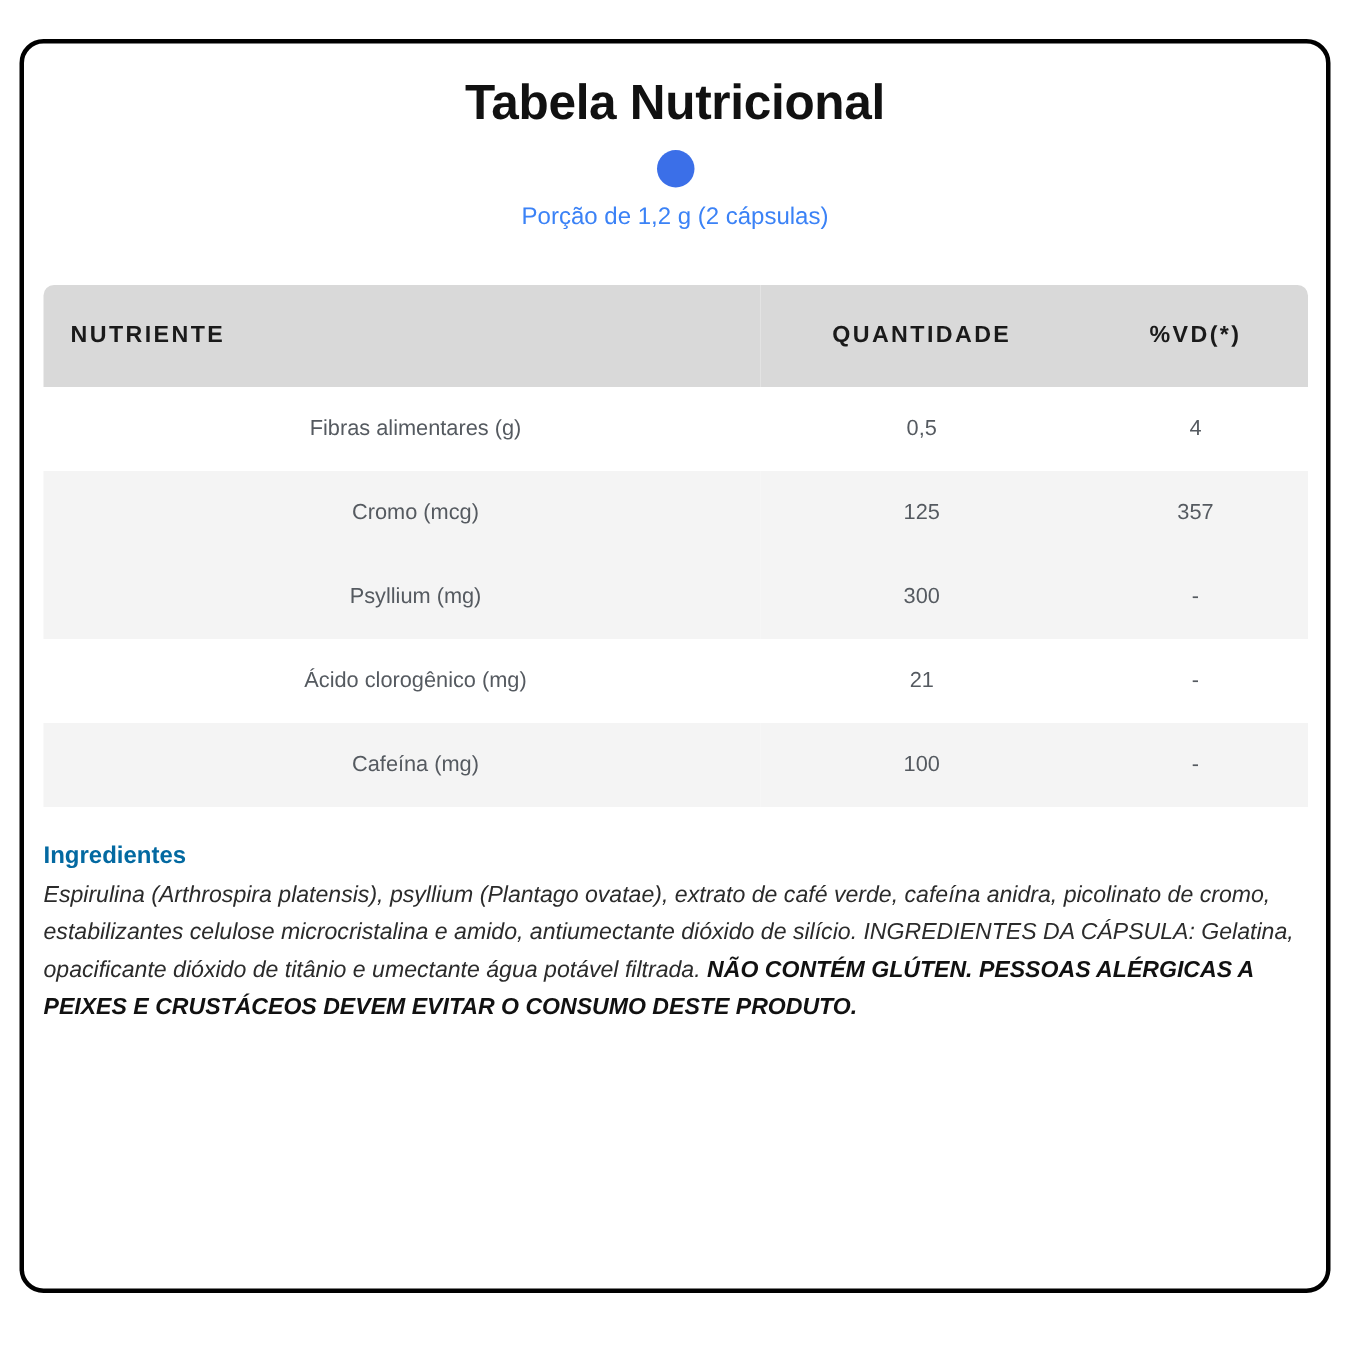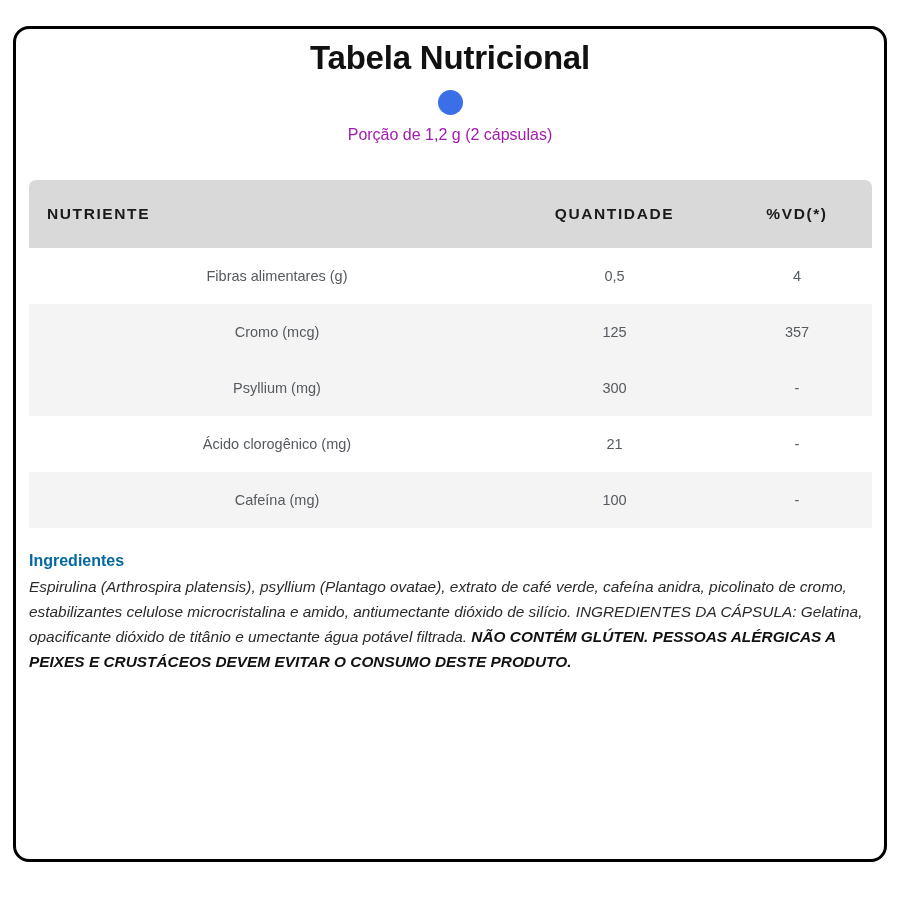--- a/index.html
+++ b/index.html
@@ -24,21 +24,21 @@
     background: #ffffff;
     overflow: hidden;
   }
 
   .inner {
     position: absolute;
     left: 0;
     top: 0;
     right: 0;
     bottom: 0;
-    padding: 2px 13px;
+    padding: 12px 13px;
     box-sizing: border-box;
     border-radius: 29px;
   }
 
   
   .title {
     margin: 0;
     padding-top: 8px;
     text-align: center;
     font-size: 33px;
@@ -58,21 +58,21 @@
     height: 25px;
     border-radius: 50%;
     background: #3b6fe8;
   }
 
   .serving {
     margin: 0;
     padding-top: 11px;
     text-align: center;
     font-size: 16px;
-    color: #a21caf;
+    color: #3b82f6;
   }
 
   
   .nutri-table {
     margin-top: 36px;
     width: 843px;
     border-collapse: collapse;
     table-layout: fixed;
   }
 

